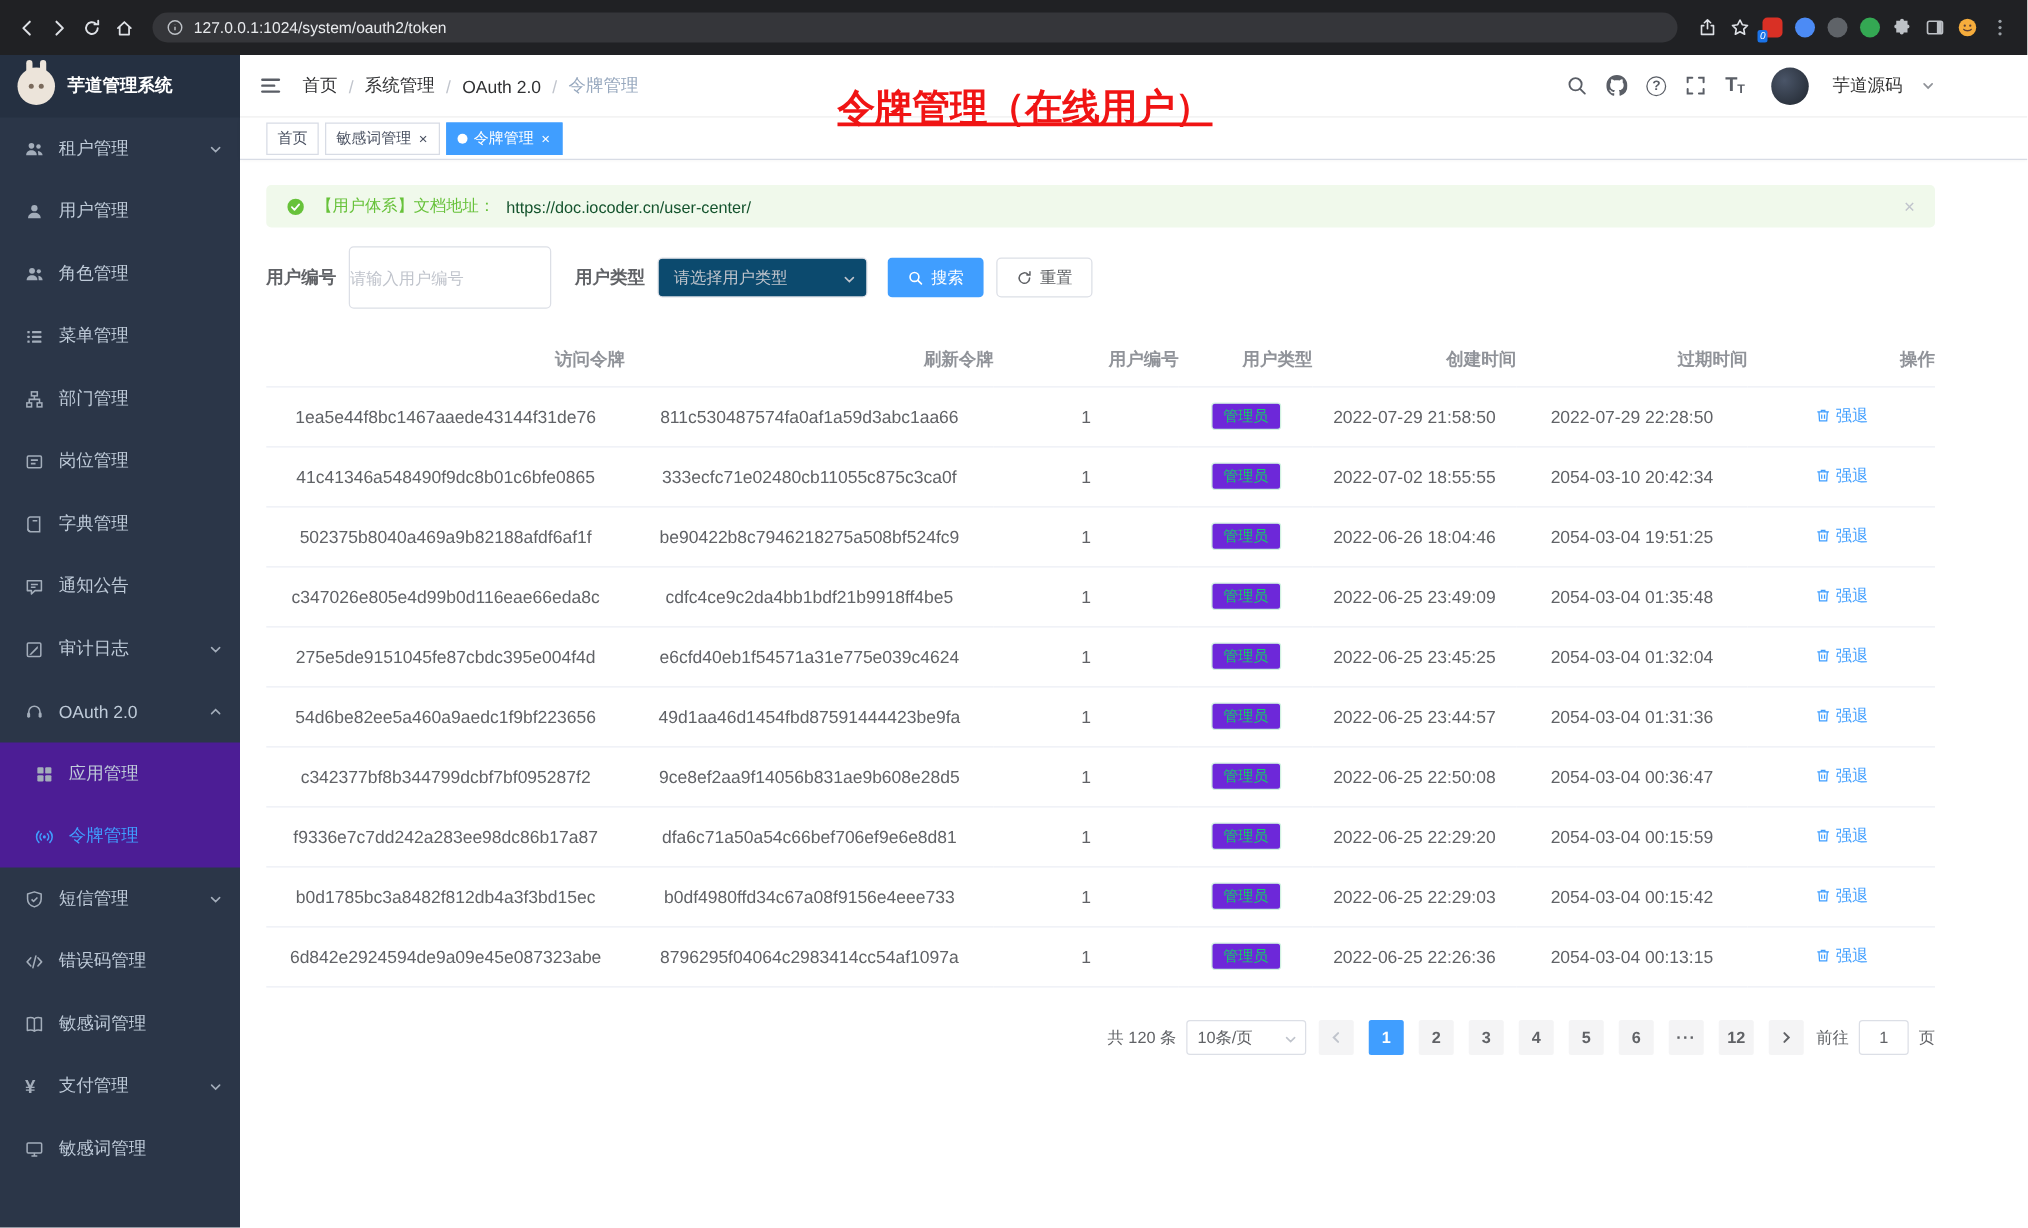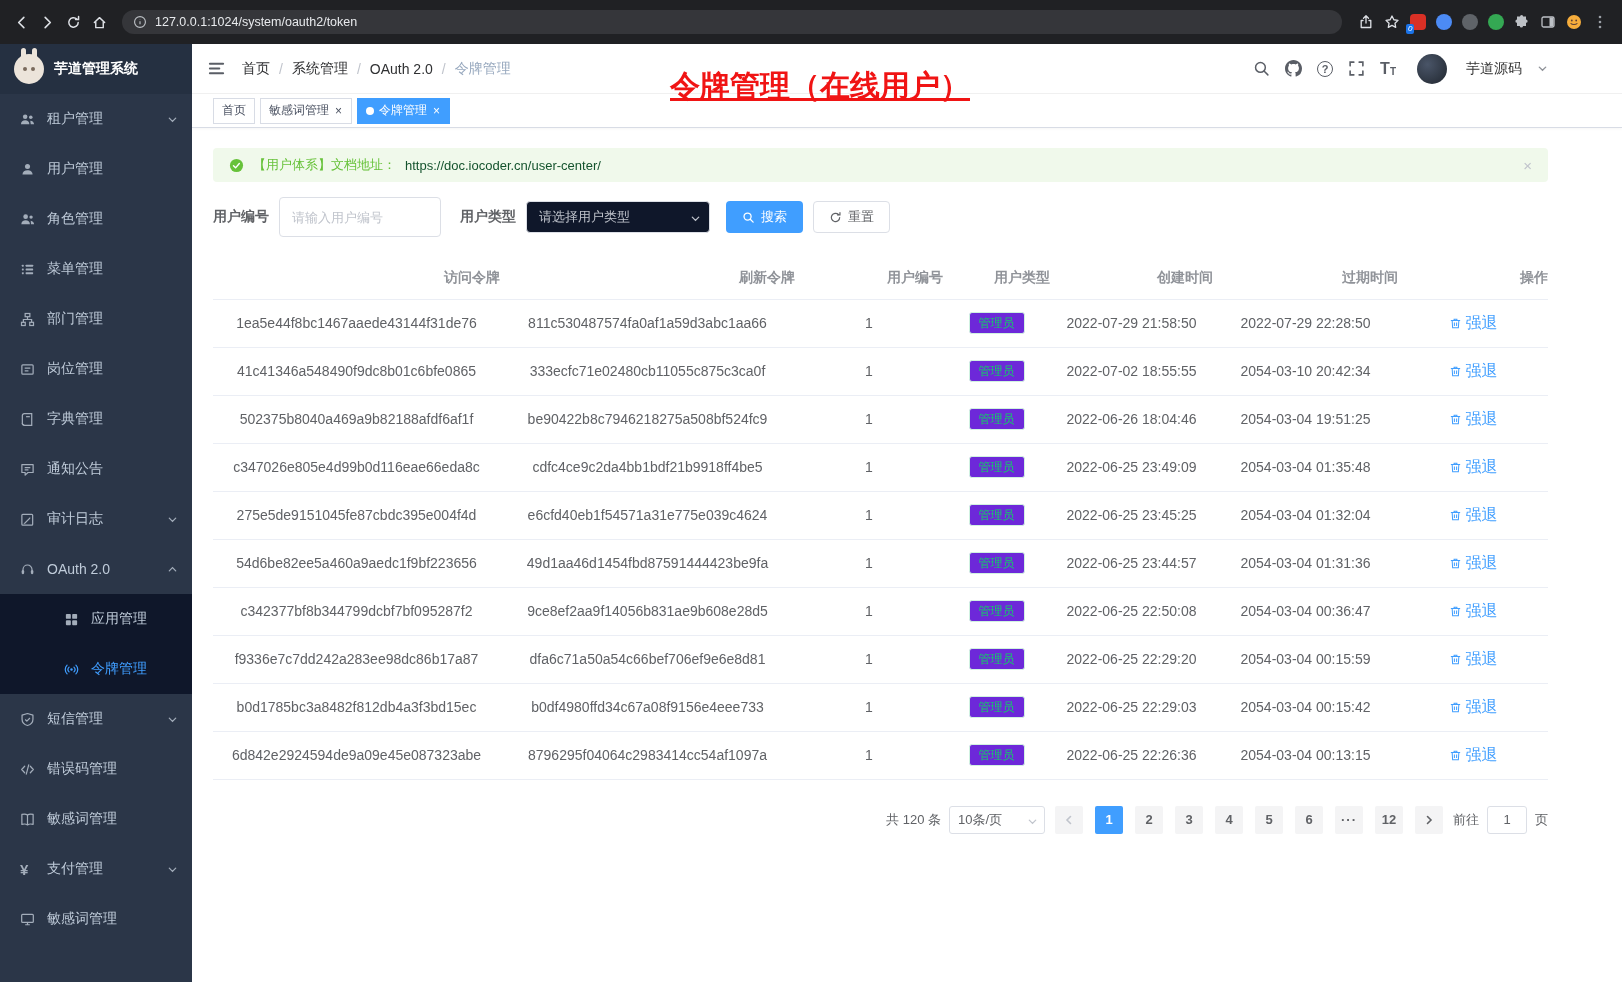--- a/index.html
+++ b/index.html
@@ -37,21 +37,21 @@
   .logo-img i { position:absolute; width:4px; height:4px; border-radius:50%; background:#7a6a5c; top:13px; }
   .logo-img i.l { left:9px; } .logo-img i.r { right:9px; }
   .logo-img b { position:absolute; width:5px; height:11px; border-radius:3px; background:#ece4da; top:-6px; }
   .logo-img b.l { left:7px; } .logo-img b.r { right:7px; }
   .logo-title { color:#fff; font-weight:700; font-size:14px; white-space:nowrap; }
   .menu-item { height:50px; display:flex; align-items:center; gap:12px; padding:0 14px 0 20px; font-size:14px; cursor:pointer; white-space:nowrap; }
   .menu-item .mi-icon { width:15px; color:#a3adba; flex:none; }
   .menu-item .mi-icon svg { width:15px; height:15px; }
   .menu-item .mi-caret { margin-left:auto; color:#a3adba; }
   .menu-item .mi-caret svg { width:11px; height:11px; }
-  .menu-item.sub { background:#0f172a; padding-left:64px; }
+  .menu-item.sub { background:#4c1d95; padding-left:28px; }
   .menu-item.active { color:#409eff; }
   .menu-item.active .mi-icon { color:#409eff; }
   .yen-glyph { font-size:15px; font-weight:700; line-height:1; }
 
   
   .main { flex:1; display:flex; flex-direction:column; background:#fff; min-width:0; }
 
   .app-header { height:50px; display:flex; align-items:center; padding:0 74px 0 15px; border-bottom:1px solid #f1f1f1; flex:none; }
   .hamburger { color:#5a5e66; } .hamburger svg { width:19px; height:19px; }
   .breadcrumb { display:flex; align-items:center; gap:9px; margin-left:16px; font-size:14px; color:#303133; }
@@ -77,35 +77,35 @@
   .content { flex:1; padding:20px 74px 20px 21px; overflow:hidden; }
 
   .alert { height:34px; background:#f0f9eb; border-radius:4px; display:flex; align-items:center; gap:9px; padding:0 16px; color:#67c23a; font-size:13px; }
   .alert svg { width:15px; height:15px; flex:none; }
   .alert .doc-link { color:#14532d; text-decoration:none; }
   .alert .close { margin-left:auto; color:#c0c4cc; font-size:15px; cursor:pointer; }
 
   .filter-row { display:flex; align-items:center; margin-top:15px; gap:10px; }
   .f-label { font-weight:700; color:#606266; font-size:14px; }
   .f-label.gap { margin-left:9px; }
-  .f-input { width:162px; height:40px; border:1px solid #dcdfe6; border-radius:4px; padding:0 12px; font-size:13px; color:#606266; }
+  .f-input { width:162px; height:50px; border:1px solid #dcdfe6; border-radius:4px; padding:0 0; font-size:13px; color:#606266; }
   .f-input::placeholder { color:#c0c4cc; }
-  .f-select { width:184px; height:32px; border:1px solid #dcdfe6; border-radius:4px; padding:0 22px 0 12px; font-size:13px; color:#c0c4cc; display:flex; align-items:center; position:relative; background:#0f172a; cursor:pointer; }
+  .f-select { width:168px; height:32px; border:1px solid #dcdfe6; border-radius:4px; padding:0 22px 0 12px; font-size:13px; color:#c0c4cc; display:flex; align-items:center; position:relative; background:#0c4a6e; cursor:pointer; }
   .f-select .caret { position:absolute; right:8px; top:11px; color:#c0c4cc; }
   .f-select .caret svg { width:11px; height:11px; }
   .btn { height:32px; border-radius:4px; display:inline-flex; align-items:center; gap:6px; padding:0 15px; font-size:13px; border:1px solid transparent; }
   .btn svg { width:13px; height:13px; }
   .btn-primary { background:#409eff; color:#fff; margin-left:6px; }
   .btn-plain { background:#fff; border-color:#dcdfe6; color:#606266; }
 
   table { width:100%; border-collapse:collapse; margin-top:20px; table-layout:fixed; }
   th { height:42px; color:#909399; font-size:14px; font-weight:700; border-bottom:1px solid #ebeef5; text-align:right; }
   td { height:48px; color:#606266; font-size:14px; border-bottom:1px solid #ebeef5; text-align:center; white-space:nowrap; overflow:hidden; }
   .tag-admin { display:inline-block; background:#6d28d9; border:1px solid #d1f2e1; color:#13ce66; font-size:12px; line-height:16px; padding:2px 9px; border-radius:3px; }
-  .action-link { color:#409eff; font-size:16px; display:inline-flex; align-items:center; gap:4px; cursor:pointer; }
+  .action-link { color:#409eff; font-size:13px; display:inline-flex; align-items:center; gap:4px; cursor:pointer; }
   .action-link svg { width:13px; height:13px; }
 
   .pagination { display:flex; align-items:center; justify-content:flex-end; margin-top:26px; gap:8px; font-size:13px; color:#606266; }
   .pg-size { width:96px; height:28px; border:1px solid #dcdfe6; border-radius:3px; display:flex; align-items:center; padding:0 22px 0 8px; position:relative; color:#606266; cursor:pointer; background:#fff; }
   .pg-size .caret { position:absolute; right:6px; top:9px; color:#c0c4cc; }
   .pg-size .caret svg { width:11px; height:11px; }
   .pg-btn { min-width:28px; height:28px; background:#f4f4f5; border-radius:2px; display:inline-flex; align-items:center; justify-content:center; font-weight:700; font-size:13px; color:#606266; margin:0 2px; padding:0 4px; }
   .pg-btn svg { width:12px; height:12px; }
   .pg-btn.active { background:#409eff; color:#fff; }
   .pg-btn.disabled { color:#c0c4cc; cursor:default; }

